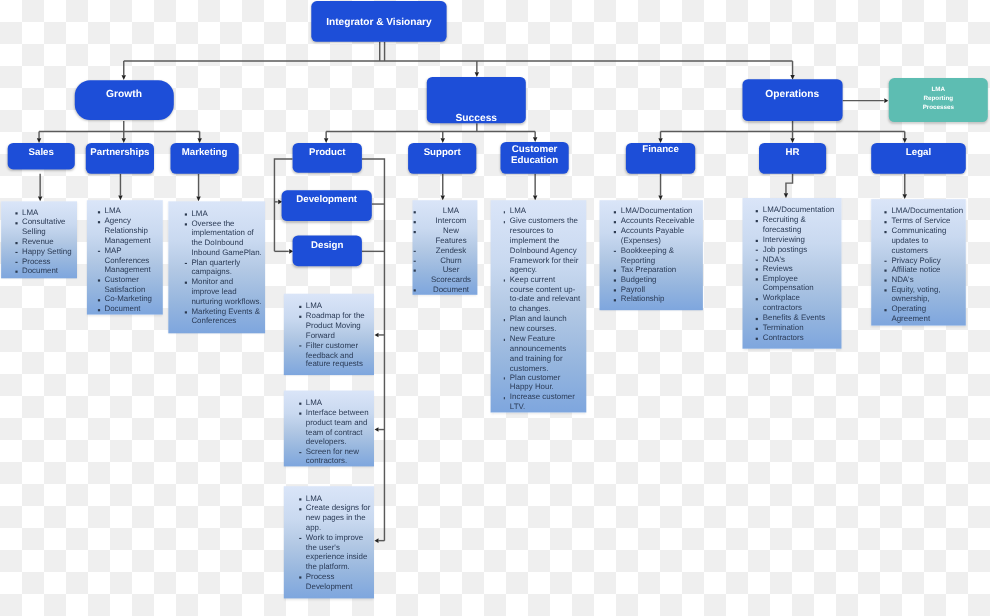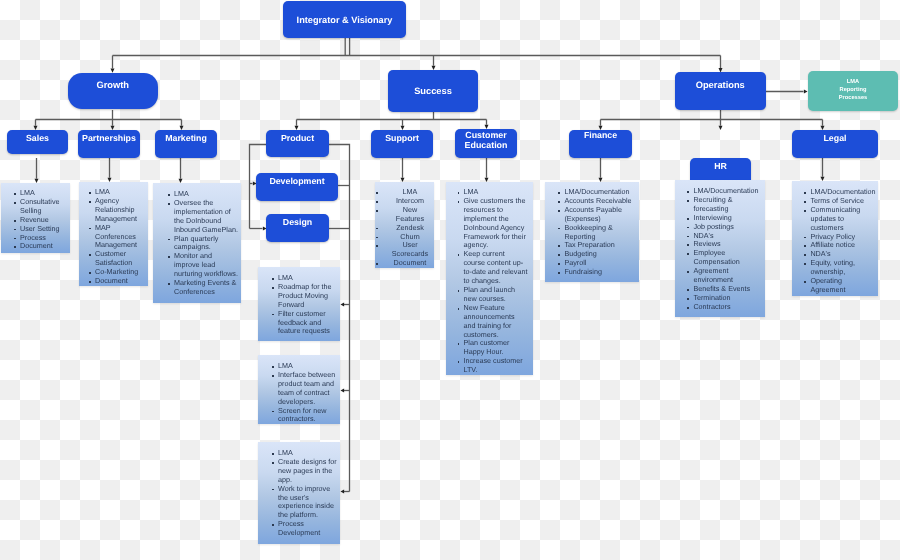--- a/index.html
+++ b/index.html
@@ -112,40 +112,40 @@
       </g>
   </svg>
 
   <div id="boxes">
       <div class="gbox" style="left: 283px; top: 1px; width: 123px; height: 37px; font-size: 9.2px;">
         <span>Integrator &amp; Visionary</span>
       </div>
       <div class="gbox" style="left: 68px; top: 72.7px; width: 89.5px; height: 36.6px; font-size: 9.3px; align-items: flex-start; padding-top: 7.7px; box-sizing: border-box; border-radius: 14px;">
         <span>Growth</span>
       </div>
-      <div class="gbox" style="left: 388px; top: 70px; width: 90px; height: 42px; font-size: 9.3px; align-items: center; padding-top: 0; box-sizing: border-box;">
+      <div class="gbox" style="left: 388px; top: 70px; width: 90px; height: 42px; font-size: 9.3px; align-items: flex-end; padding-top: 0; box-sizing: border-box;">
         <span>Success</span>
       </div>
       <div class="gbox" style="left: 675px; top: 72.4px; width: 90.5px; height: 37.7px; font-size: 9.3px; align-items: flex-start; padding-top: 8px; box-sizing: border-box;">
         <span>Operations</span>
       </div>
       <div class="tealbox" style="left: 808px; top: 71px; width: 90px; height: 40px; font-size: 5.7px; line-height: 7.7px;">
         <div>LMA</div>
         <div>Reporting</div>
         <div>Processes</div>
       </div>
       <div class="gbox" style="left: 7px; top: 130px; width: 61px; height: 24px; font-size: 8.8px; align-items: flex-start; padding-top: 3px; box-sizing: border-box;">
         <span>Sales</span>
       </div>
       <div class="bbox" style="left: 1px; top: 183px; width: 69px; height: 70px; font-size: 7.2px; line-height: 8.9px; padding: 6px 1px 0px 19px;">
         <ul>
           <li class="b">LMA</li>
           <li class="b">Consultative Selling</li>
           <li class="b">Revenue</li>
-          <li class="b">User Setting</li>
+          <li class="b">Happy Setting</li>
           <li class="b">Process</li>
           <li class="b">Document</li>
         </ul>
       </div>
       <div class="gbox" style="left: 78px; top: 130px; width: 62px; height: 28px; font-size: 8.8px; align-items: flex-start; padding-top: 3px; box-sizing: border-box;">
         <span>Partnerships</span>
       </div>
       <div class="bbox" style="left: 79px; top: 182px; width: 69px; height: 104px; font-size: 7.2px; line-height: 8.9px; padding: 6px 1px 0px 16px;">
         <ul>
           <li class="b">LMA</li>
@@ -232,36 +232,36 @@
       </div>
       <div class="bbox" style="left: 545px; top: 182px; width: 94px; height: 100px; font-size: 7.2px; line-height: 8.9px; padding: 6px 4px 0px 19.4px;">
         <ul>
           <li class="b">LMA/Documentation</li>
           <li class="b">Accounts Receivable</li>
           <li class="b">Accounts Payable (Expenses)</li>
           <li class="b">Bookkeeping &amp; Reporting</li>
           <li class="b">Tax Preparation</li>
           <li class="b">Budgeting</li>
           <li class="b">Payroll</li>
-          <li class="b">Fundraising</li>
-        </ul>
-      </div>
-      <div class="gbox" style="left: 690px; top: 130px; width: 61px; height: 28px; font-size: 8.8px; align-items: flex-start; padding-top: 3px; box-sizing: border-box; margin-top: 28px;">
+          <li class="b">Relationship</li>
+        </ul>
+      </div>
+      <div class="gbox" style="left: 690px; top: 130px; width: 61px; height: 28px; font-size: 8.8px; align-items: flex-start; padding-top: 3px; box-sizing: border-box;">
         <span>HR</span>
       </div>
       <div class="bbox" style="left: 675px; top: 180px; width: 90px; height: 137px; font-size: 7.2px; line-height: 8.9px; padding: 7px 3px 0px 18.4px;">
         <ul>
           <li class="b">LMA/Documentation</li>
           <li class="b">Recruiting &amp; forecasting</li>
           <li class="b">Interviewing</li>
           <li class="b">Job postings</li>
           <li class="b">NDA's</li>
           <li class="b">Reviews</li>
           <li class="b">Employee Compensation</li>
-          <li class="b">Agreement environment</li>
+          <li class="b">Workplace contractors</li>
           <li class="b">Benefits &amp; Events</li>
           <li class="b">Termination</li>
           <li class="b">Contractors</li>
         </ul>
       </div>
       <div class="gbox" style="left: 792px; top: 130px; width: 86px; height: 28px; font-size: 8.8px; align-items: flex-start; padding-top: 3px; box-sizing: border-box;">
         <span>Legal</span>
       </div>
       <div class="bbox" style="left: 792px; top: 181px; width: 86px; height: 115px; font-size: 7.2px; line-height: 8.9px; padding: 7px 4.6px 0px 18.4px;">
         <ul>

